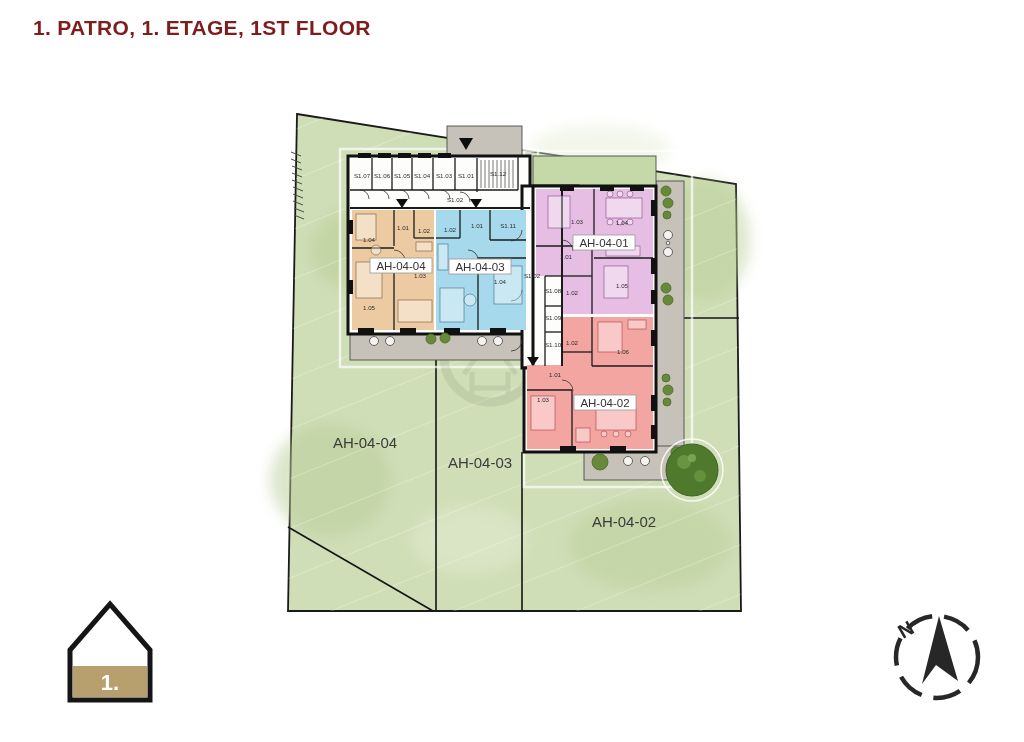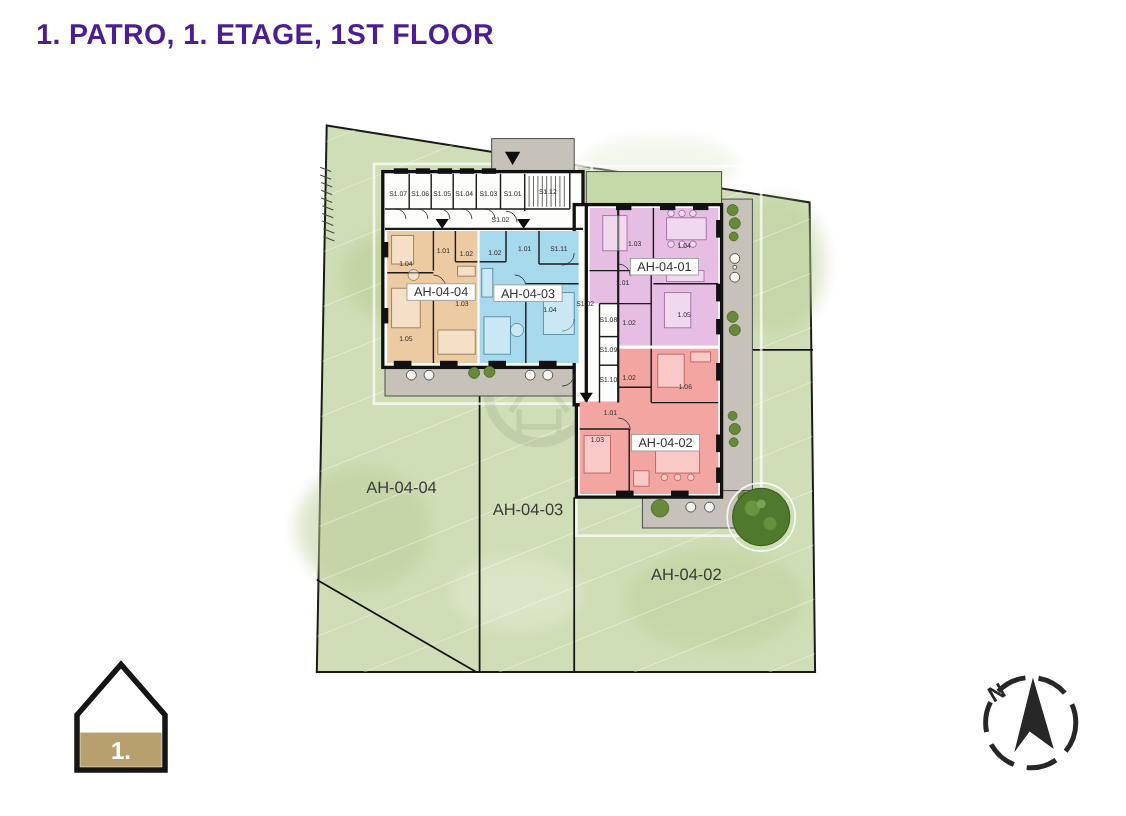--- a/index.html
+++ b/index.html
@@ -1,19 +1,19 @@
 <!DOCTYPE html>
 <html><head>
 <meta charset="utf-8">
 <style>
   html,body{margin:0;padding:0;background:#ffffff;}
   .page{position:relative;width:1024px;height:742px;background:#fff;overflow:hidden;
         font-family:"Liberation Sans",sans-serif;}
-  .title{position:absolute;left:33px;top:16px;font-size:26px;font-weight:700;
-         letter-spacing:.3px;color:#4c1d95;}
+  .title{position:absolute;left:33px;top:16px;font-size:21px;font-weight:700;
+         letter-spacing:.3px;color:#7f1d1d;}
   svg text{font-family:"Liberation Sans",sans-serif;}
   .room-lbl{font-size:6.2px;fill:#2e2e2e;}
   .apt-lbl{font-size:11.5px;fill:#333;}
   .lawn-lbl{font-size:15px;fill:#3c3c3c;}
 </style>
 </head>
 <body>
 
 <div class="page">
 

